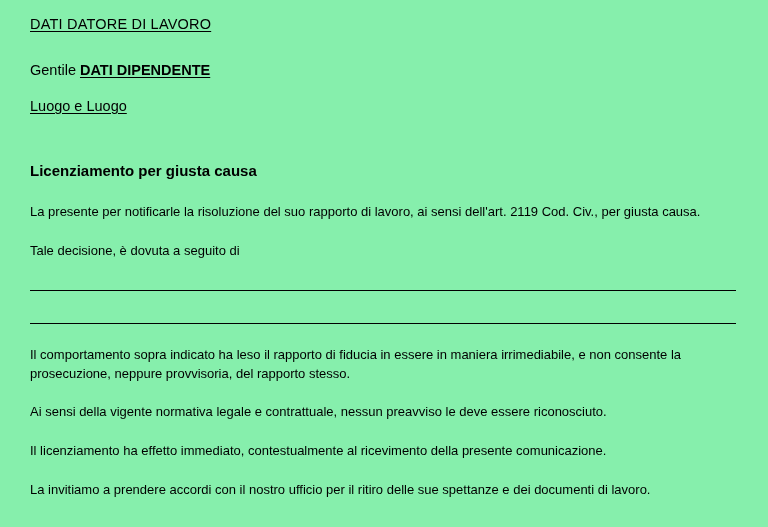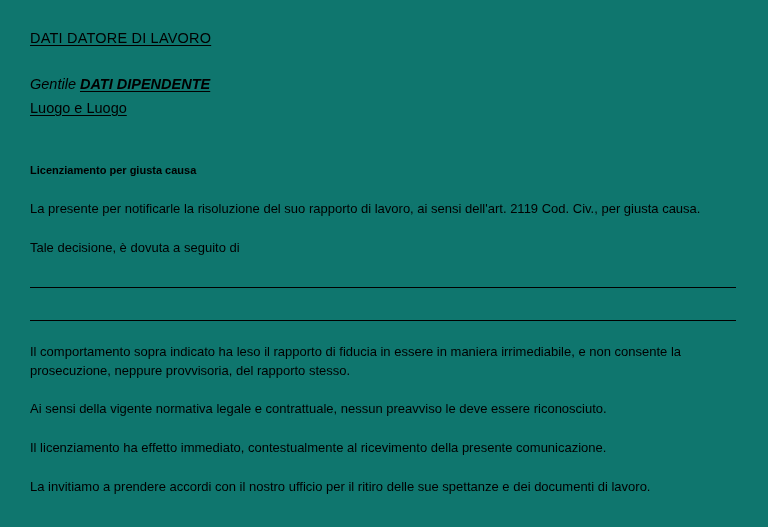--- a/index.html
+++ b/index.html
@@ -11,54 +11,53 @@
     height: 527px;
     background: #ffffff;
     font-family: "Liberation Sans", sans-serif;
     color: #000000;
     overflow: hidden;
   }
   .page {
     position: relative;
     width: 768px;
     height: 527px;
-    background: #0f766e;
+    background: #86efac;
     box-sizing: border-box;
-    padding: 30px 30px 0 30px;
+    padding: 16px 30px 0 30px;
   }
   .doc-body {
     width: 706px;
   }
   .line-underlined {
     text-decoration: underline;
     text-underline-offset: 2px;
   }
   .employer {
     font-size: 14.5px;
     letter-spacing: 0.2px;
     margin: 0 0 30px 0;
   }
   .greeting {
     font-size: 14.5px;
-    margin: 0 0 8px 0;
-    font-style: italic;
+    margin: 0 0 20px 0;
   }
   .greeting .emp-name {
     text-decoration: underline;
     text-underline-offset: 2px;
     font-weight: bold;
   }
   .place-date {
     font-size: 14.5px;
     text-decoration: underline;
     text-underline-offset: 2px;
     margin: 0 0 48px 0;
   }
   .subject {
-    font-size: 11px;
+    font-size: 15px;
     font-weight: bold;
     margin: 0 0 24px 0;
   }
   p.para {
     font-size: 13px;
     line-height: 1.45;
     margin: 0 0 20px 0;
   }
   p.para.tight {
     margin-bottom: 12px;

